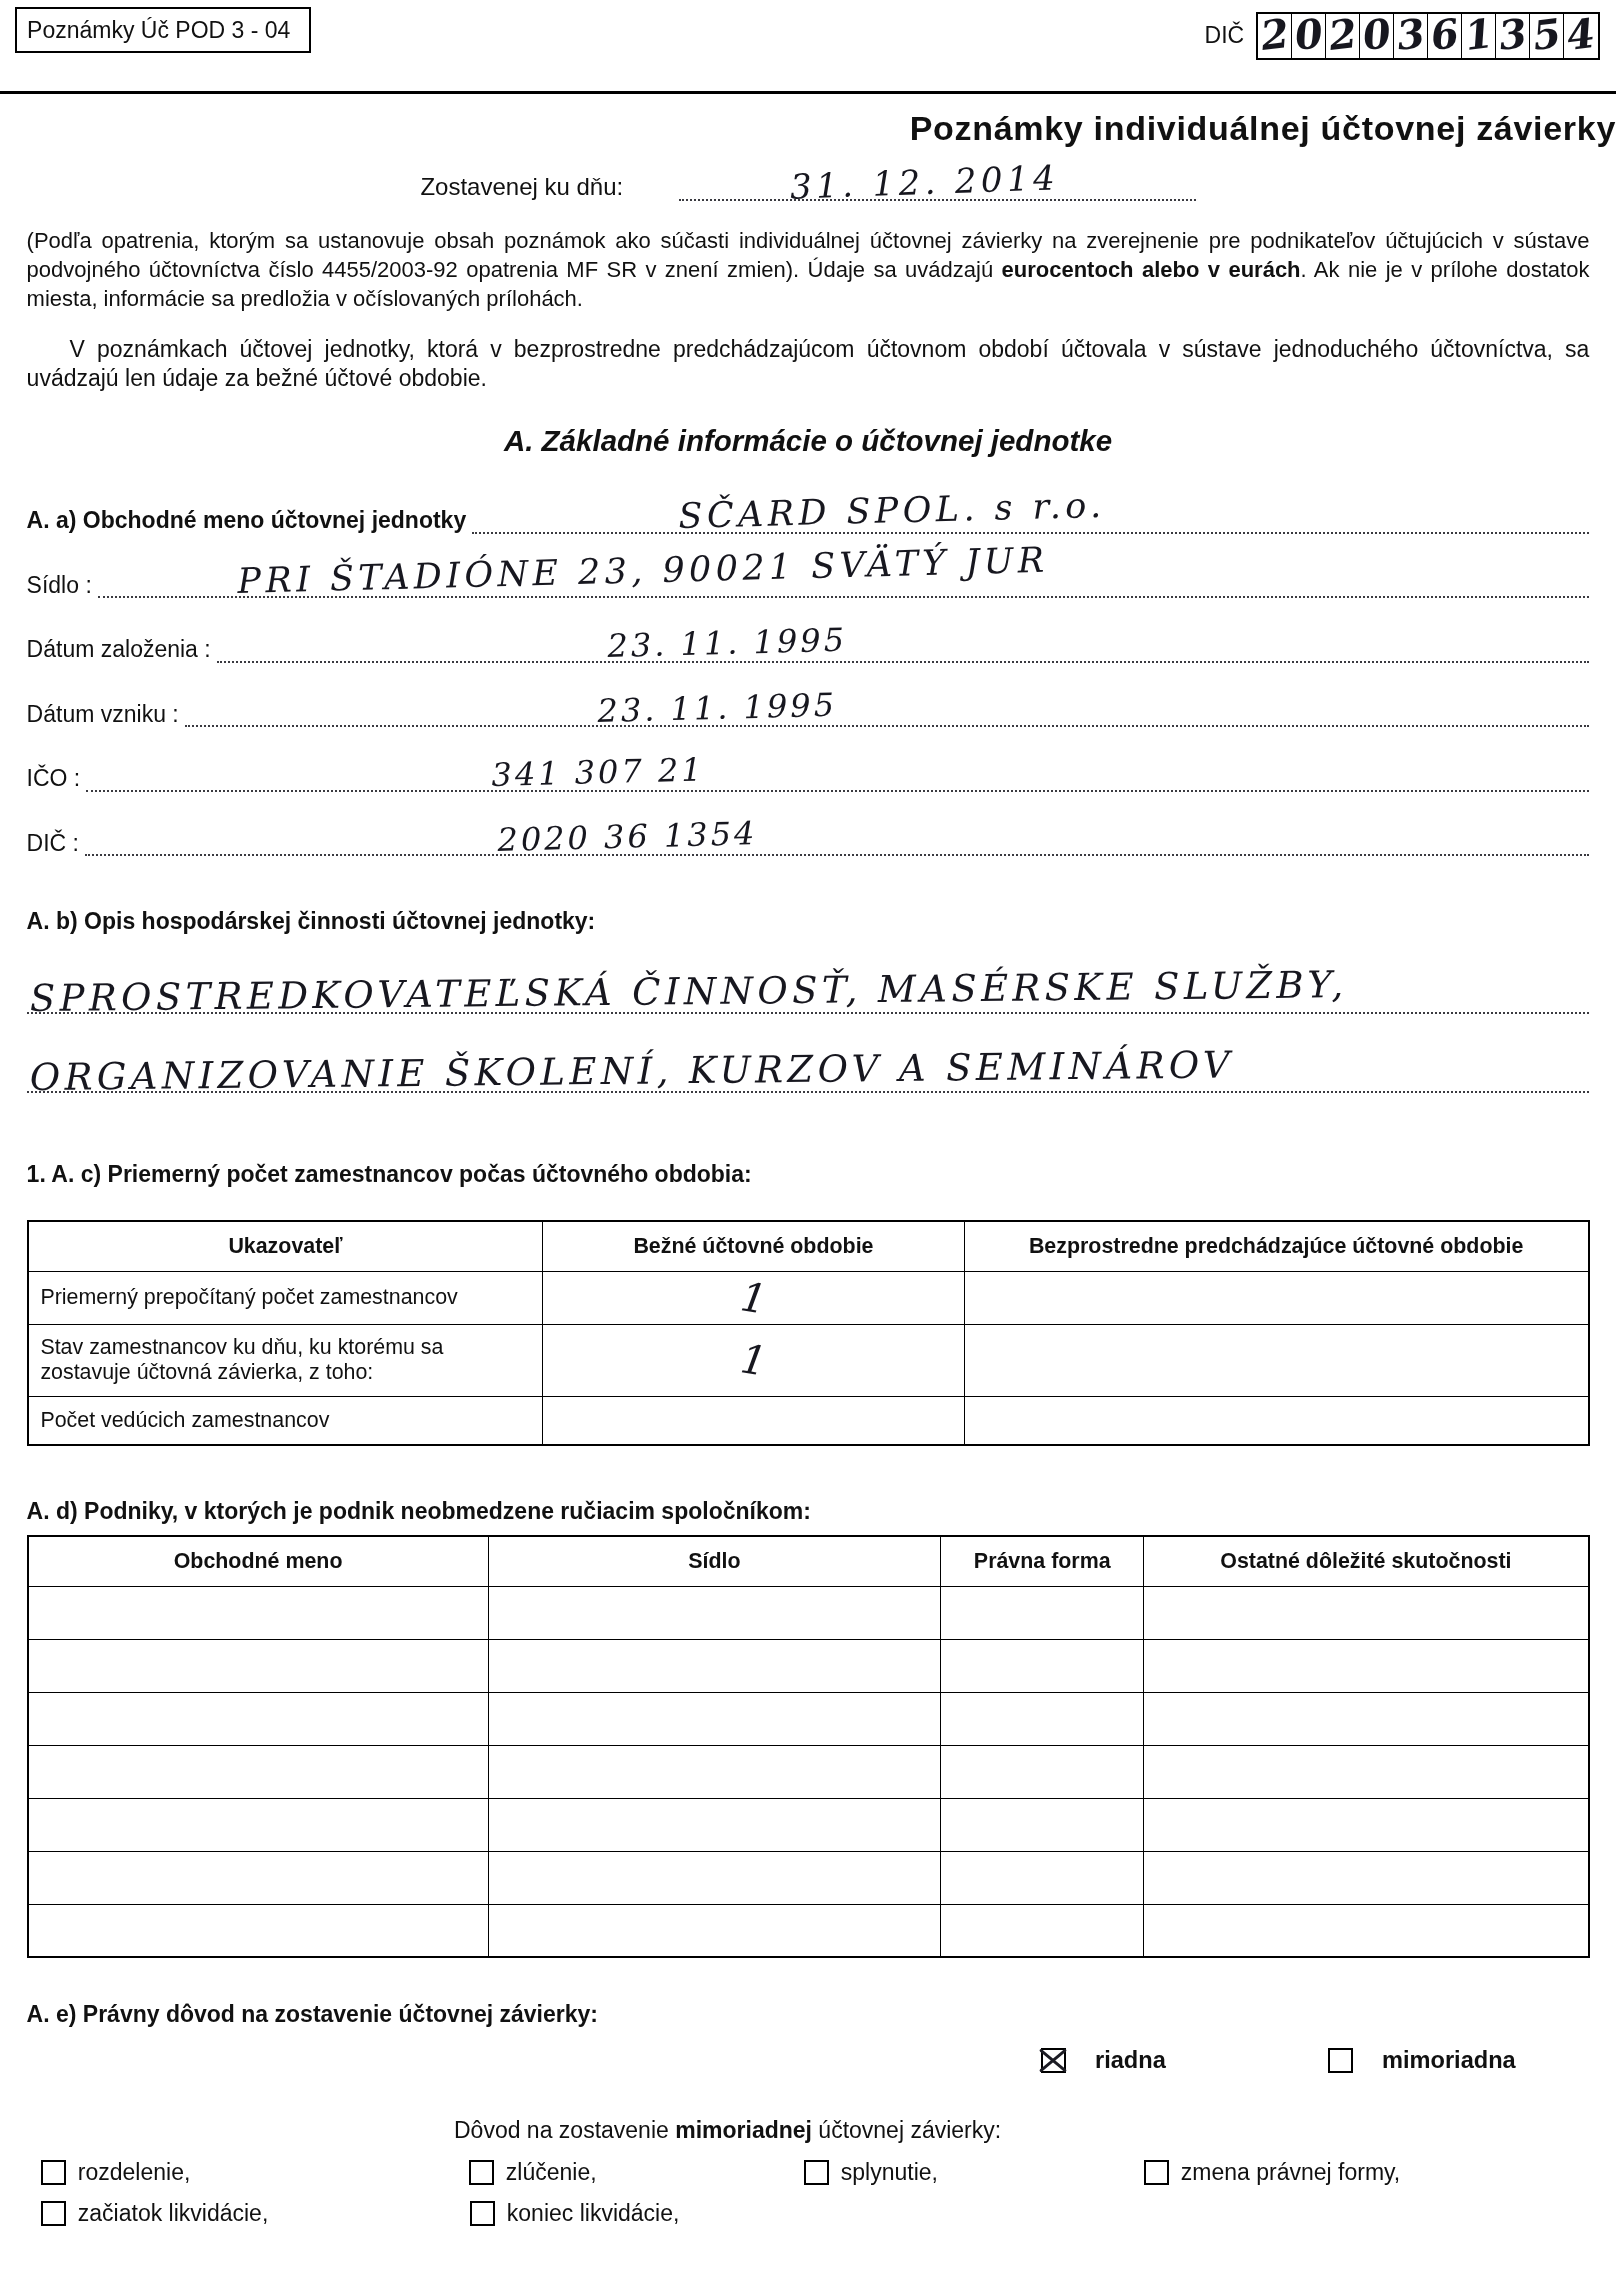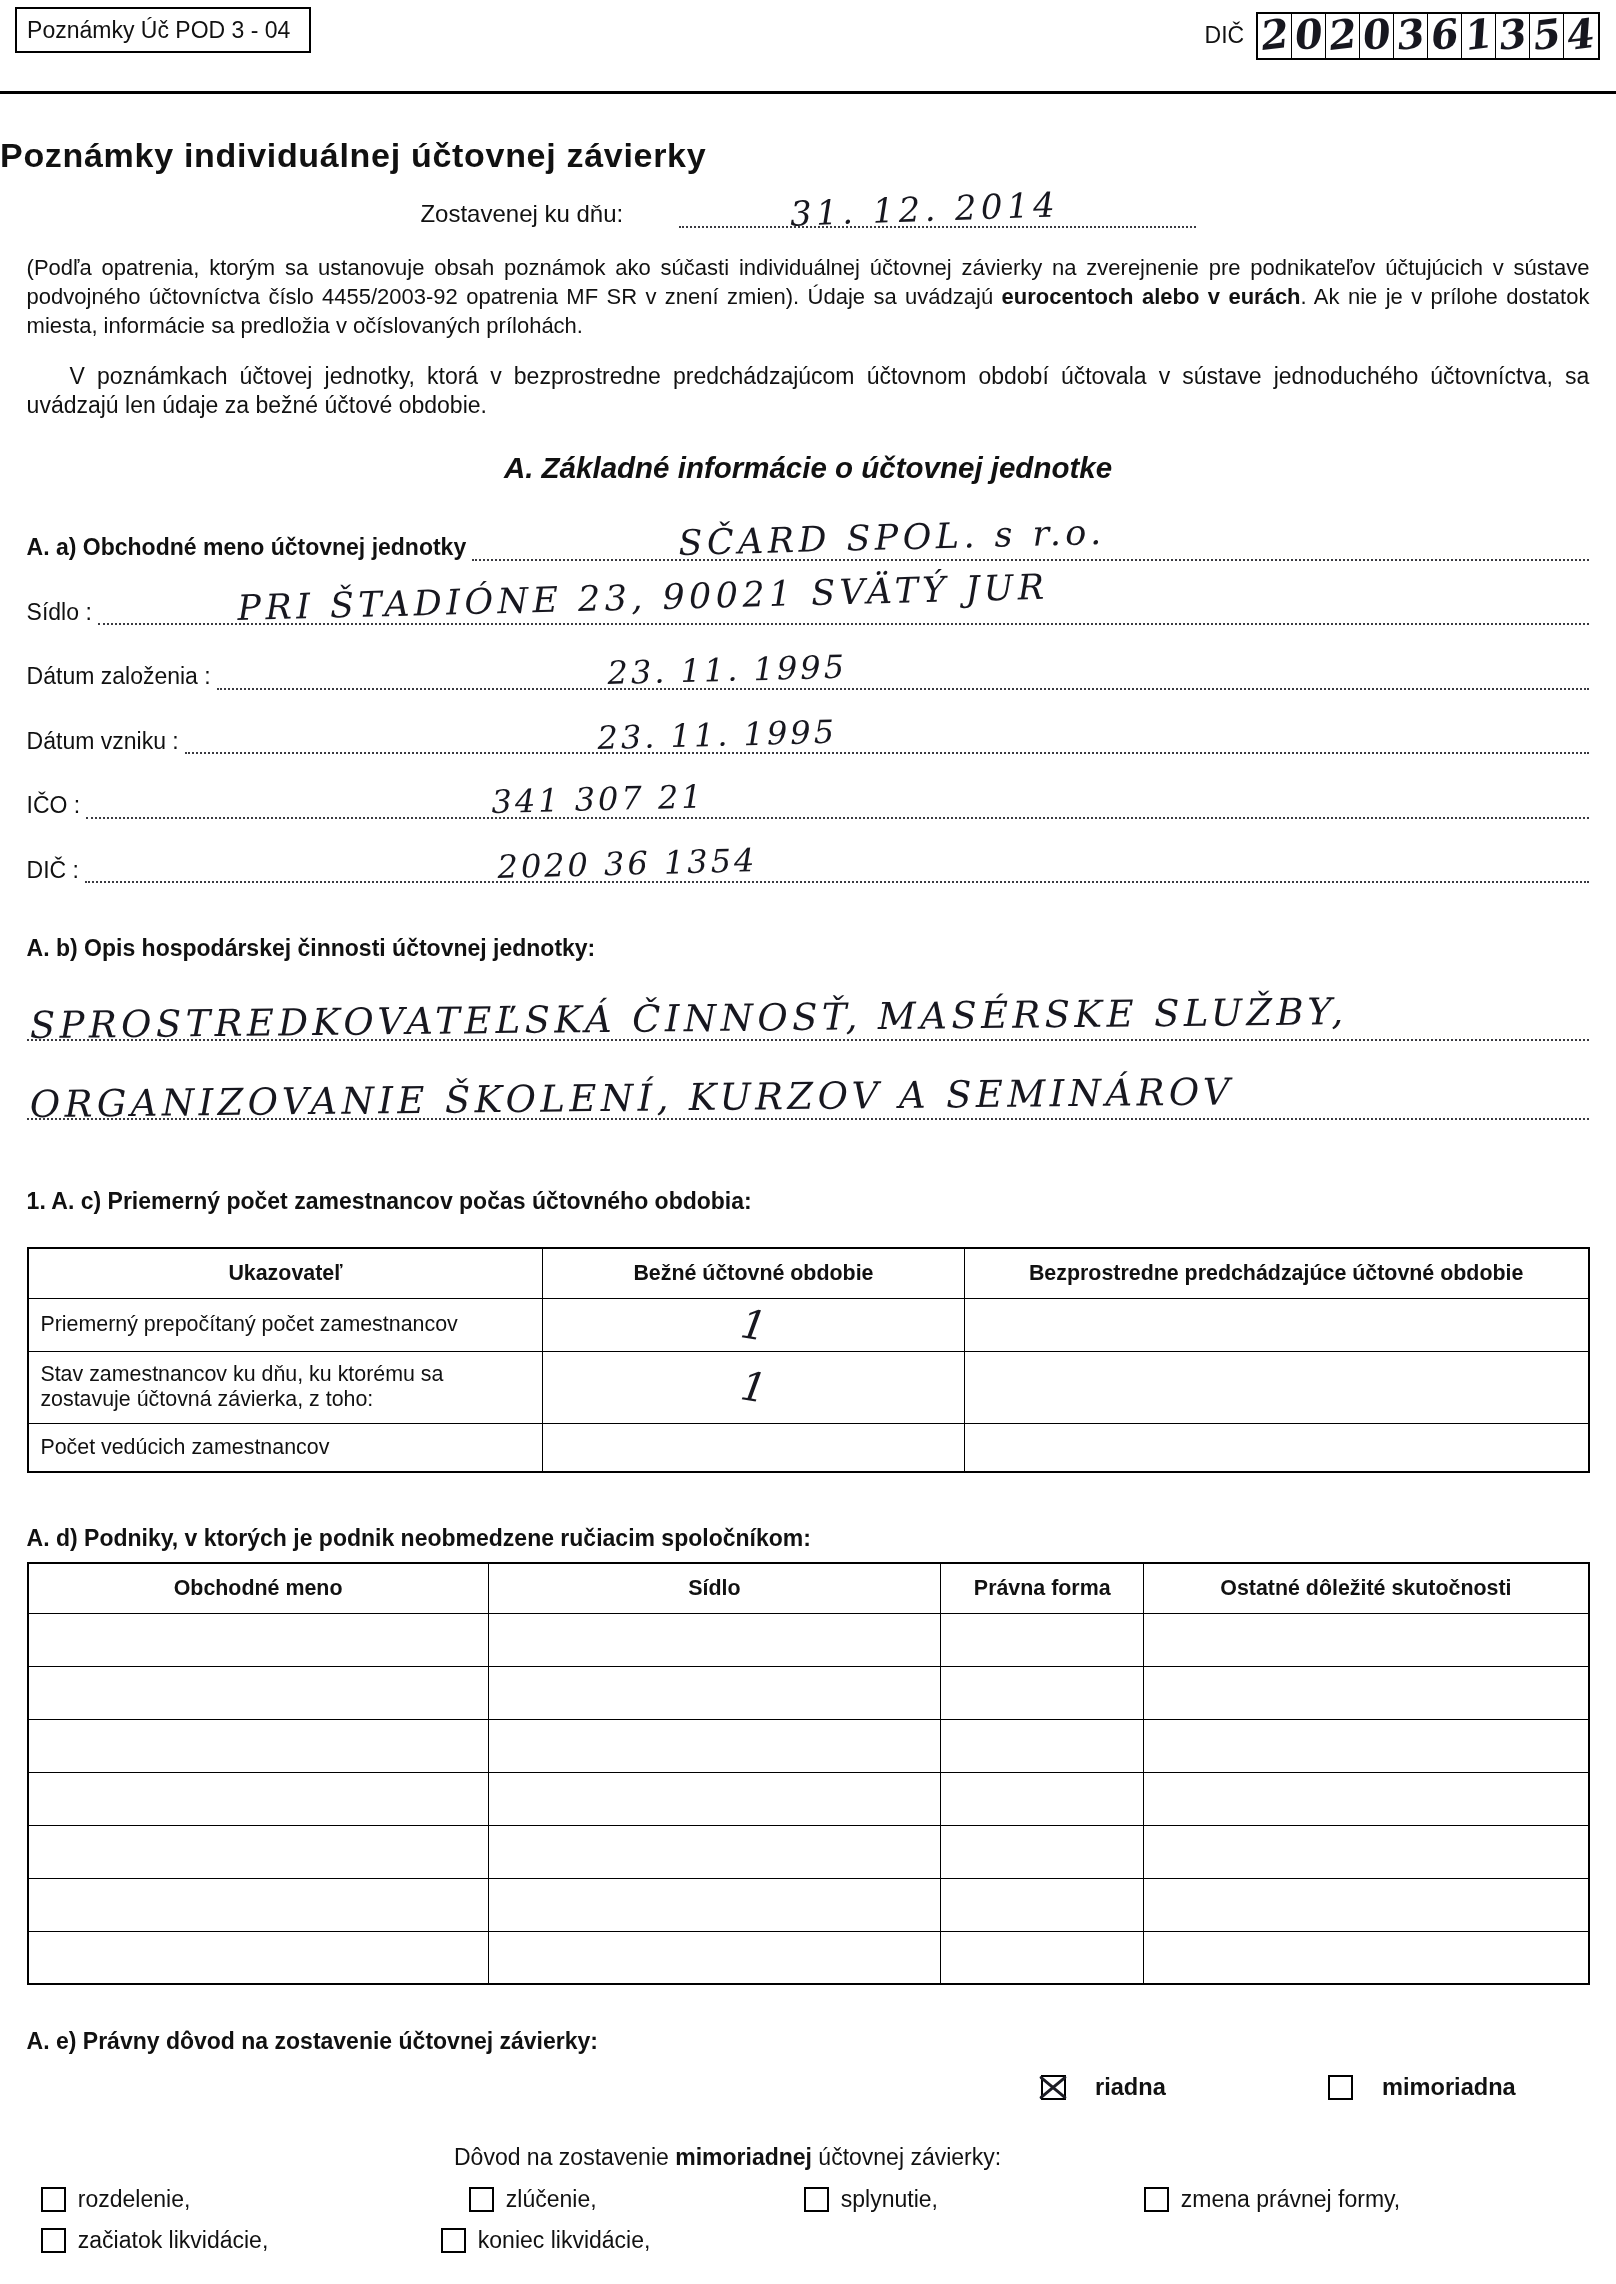--- a/index.html
+++ b/index.html
@@ -39,21 +39,21 @@
   }
   .dic-box:last-child { border-right:none; }
   .dic-digit {
     font-size:40px; font-weight:bold; line-height:1;
     transform:rotate(-7deg) translateY(-1.5px);
   }
 
   .rule { height:3.7px; background:#000; margin-top:31px; }
 
   
-  .title { text-align:left; font-size:34px; font-weight:bold; margin-top:42px; letter-spacing:0.7px; }
+  .title { text-align:right; font-size:34px; font-weight:bold; margin-top:15px; letter-spacing:0.7px; }
   .date-line {
     display:flex; justify-content:center; align-items:flex-end;
     margin-top:20.7px; font-size:24px;gap:48px;
   }
   .date-dots {
     position:relative; display:inline-block; width:517px; height:32px;
     border-bottom:2.2px dotted #3a3a40; margin-left:7.4px;
   }
   .date-value {
     position:absolute; left:111px; bottom:-3px;
@@ -381,20 +381,20 @@
       <span class="cb"></span>
       <span>zmena právnej formy,</span>
     </span>
   </div>
 
   <div class="reasons-row last">
     <span class="reason" style="left:41px">
       <span class="cb"></span>
       <span>začiatok likvidácie,</span>
     </span>
-    <span class="reason" style="left:441px">
+    <span class="reason" style="left:470px">
       <span class="cb"></span>
       <span>koniec likvidácie,</span>
     </span>
   </div>
 
 </div>
 
 
 </body></html>

